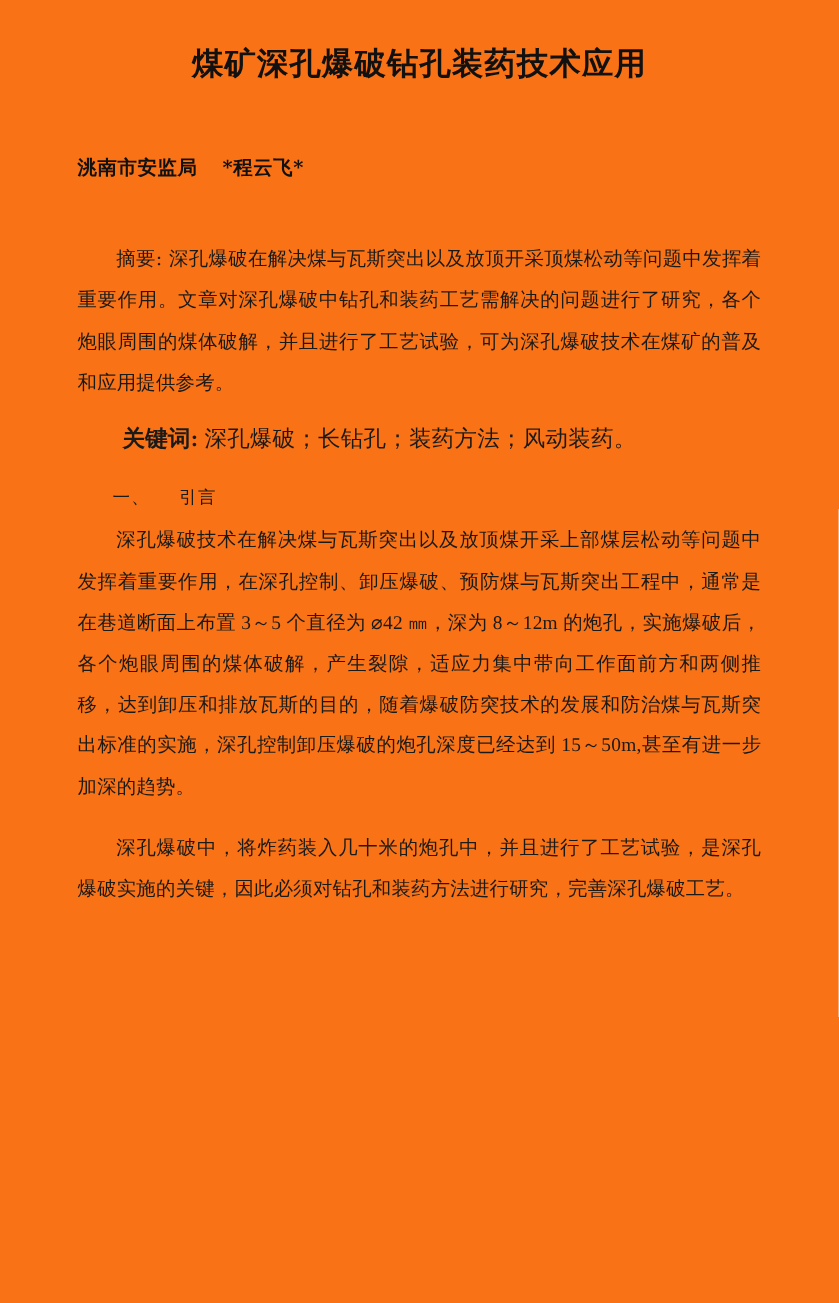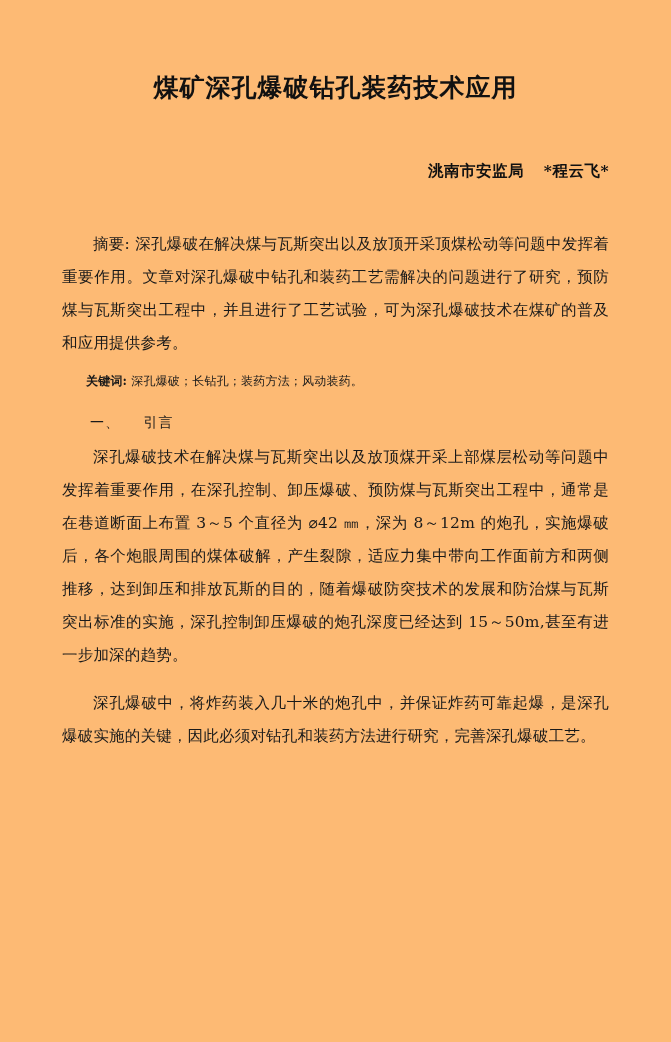--- a/index.html
+++ b/index.html
@@ -12,35 +12,35 @@
     height: 1042px;
     overflow: hidden;
     font-family: "DejaVu Serif", serif;
     color: #1a1a1a;
   }
   .page {
     position: relative;
     width: 671px;
     height: 1042px;
     box-sizing: border-box;
-    padding: 60px 62px 0 62px;
-    background: #fdba74;
+    padding: 23px 62px 0 62px;
+    background: #f97316;
   }
   .doc-title {
     text-align: center;
     font-size: 25px;
     font-weight: bold;
     letter-spacing: 1px;
     margin: 10px 0 0 0;
     line-height: 1.4;
     font-family: "DejaVu Serif", serif;
     color: #111;
   }
   .byline {
-    text-align: right;
+    text-align: left;
     font-size: 15.5px;
     font-weight: bold;
     margin-top: 56px;
     letter-spacing: 0.5px;
     color: #111;
   }
   .byline .author {
     margin-left: 14px;
   }
   .abstract {
@@ -49,24 +49,25 @@
     line-height: 2.12;
     text-align: justify;
     text-indent: 2em;
     letter-spacing: 0.2px;
   }
   .abstract .lbl {
     font-weight: normal;
   }
   .keywords {
     margin-top: 10px;
-    font-size: 12px;
+    font-size: 18px;
     line-height: 2.12;
     text-indent: 2em;
     letter-spacing: 0.2px;
+    font-family: Liberation Serif, serif;
   }
   .keywords .lbl {
     font-weight: bold;
   }
   .section-head {
     margin-top: 14px;
     font-size: 14px;
     text-indent: 2em;
     letter-spacing: 1px;
     line-height: 1.9;
@@ -74,45 +75,46 @@
   .section-head .num {
     margin-right: 18px;
   }
   .para {
     font-size: 15.5px;
     line-height: 2.12;
     text-align: justify;
     text-indent: 2em;
     letter-spacing: 0.2px;
     margin-top: 6px;
+    font-family: Liberation Serif, serif;
   }
 </style>
 </head>
 <body>
 
 <div class="page">
 
   <h1 class="doc-title">煤矿深孔爆破钻孔装药技术应用</h1>
 
   <div class="byline">
     <span>洮南市安监局</span>
     <span class="author">*程云飞*</span>
   </div>
 
   <div class="abstract">
     <span class="lbl">摘要:</span>
-    <span>深孔爆破在解决煤与瓦斯突出以及放顶开采顶煤松动等问题中发挥着重要作用。文章对深孔爆破中钻孔和装药工艺需解决的问题进行了研究，预防煤与瓦斯突出工程中，并且进行了工艺试验，可为深孔爆破技术在煤矿的普及和应用提供参考。</span>
+    <span>深孔爆破在解决煤与瓦斯突出以及放顶开采顶煤松动等问题中发挥着重要作用。文章对深孔爆破中钻孔和装药工艺需解决的问题进行了研究，各个炮眼周围的煤体破解，并且进行了工艺试验，可为深孔爆破技术在煤矿的普及和应用提供参考。</span>
   </div>
 
   <div class="keywords">
     <span class="lbl">关键词:</span>
     <span>深孔爆破；长钻孔；装药方法；风动装药。</span>
   </div>
 
   <div class="section-head">
     <span class="num">一、</span>
     <span>引言</span>
   </div>
 
   <p class="para">深孔爆破技术在解决煤与瓦斯突出以及放顶煤开采上部煤层松动等问题中发挥着重要作用，在深孔控制、卸压爆破、预防煤与瓦斯突出工程中，通常是在巷道断面上布置 3～5 个直径为 ⌀42 ㎜，深为 8～12m 的炮孔，实施爆破后，各个炮眼周围的煤体破解，产生裂隙，适应力集中带向工作面前方和两侧推移，达到卸压和排放瓦斯的目的，随着爆破防突技术的发展和防治煤与瓦斯突出标准的实施，深孔控制卸压爆破的炮孔深度已经达到 15～50m,甚至有进一步加深的趋势。</p>
-  <p class="para">深孔爆破中，将炸药装入几十米的炮孔中，并保证炸药可靠起爆，是深孔爆破实施的关键，因此必须对钻孔和装药方法进行研究，完善深孔爆破工艺。</p>
+  <p class="para">深孔爆破中，将炸药装入几十米的炮孔中，并且进行了工艺试验，是深孔爆破实施的关键，因此必须对钻孔和装药方法进行研究，完善深孔爆破工艺。</p>
 
 </div>
 
 </body></html>

